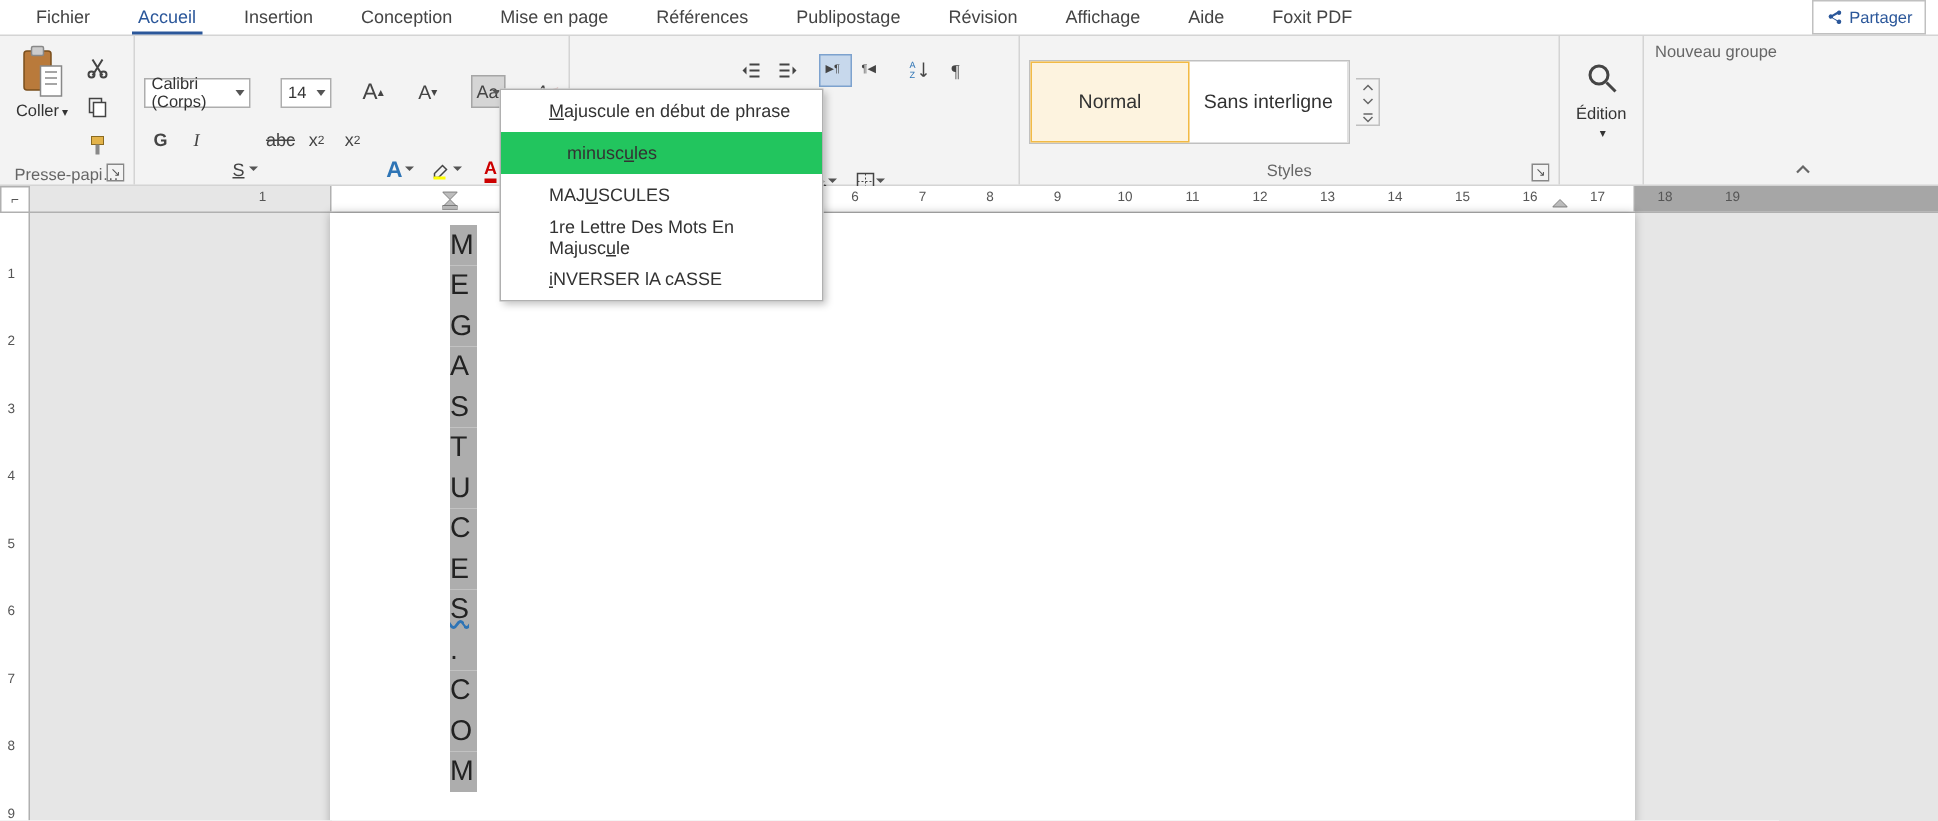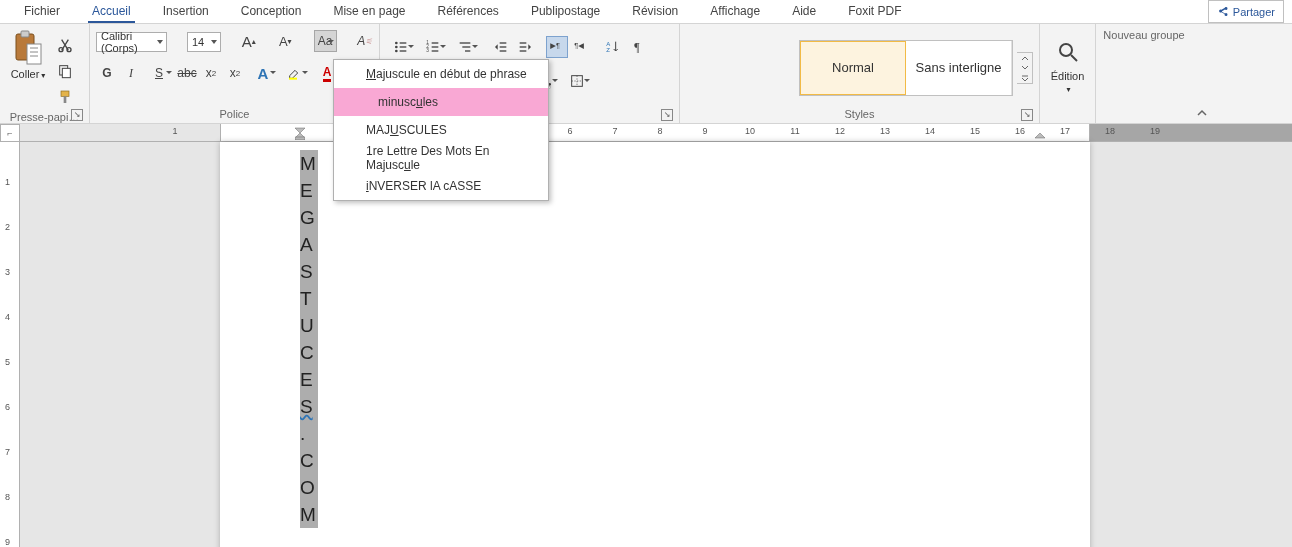--- a/index.html
+++ b/index.html
@@ -30,21 +30,21 @@
   .combo.font-name { width: 88px; }
   .combo.font-size { width: 38px; }
   .combo::after { content: ""; position: absolute; right: 3px; top: 7px; border-left: 3px solid transparent; border-right: 3px solid transparent; border-top: 4px solid #555; }
   .btn-row { display: flex; gap: 2px; margin-top: 6px; }
   .tbtn { width: 22px; height: 22px; display: flex; align-items: center; justify-content: center; font-size: 12px; color: #444; position: relative; }
   .tbtn.bold { font-weight: bold; }
   .tbtn.italic { font-style: italic; font-family: Georgia, serif; }
   .tbtn.underline { text-decoration: underline; }
   .tbtn.strike { text-decoration: line-through; }
   .tbtn svg { width: 16px; height: 16px; }
-  .tbtn.dd { width: 30px; }
+  .tbtn.dd { width: 30px; margin-top: 20px; }
   .tbtn.dd::after { content: ""; position: absolute; right: 2px; top: 9px; border-left: 3px solid transparent; border-right: 3px solid transparent; border-top: 3px solid #555; }
   .tbtn.active-case { background: #d5d5d5; border: 1px solid #a6a6a6; }
 
   
   .para-col { display: flex; flex-direction: column; gap: 6px; }
   .tbtn.pressed { background: #c7d8ec; border: 1px solid #7da2ce; }
 
   
   .styles-body { display: flex; align-items: stretch; }
   .style-gallery { border: 1px solid #c0c0c0; background: #fff; display: flex; }
@@ -77,21 +77,21 @@
   .canvas { position: absolute; left: 20px; top: 18px; right: 0; bottom: 0; background: #e6e6e6; }
   .page { position: absolute; left: 200px; top: 0; width: 870px; bottom: -200px; background: #fff; box-shadow: 0 0 6px rgba(0,0,0,0.25); }
   .doc-text { position: absolute; left: 80px; top: 8px; font-family: Calibri, sans-serif; font-size: 19px; color: #222; }
   .doc-text .ch { display: block; width: 18px; height: 27px; line-height: 27px; text-align: left; }
   .doc-text .sel { background: #adadad; }
   .doc-text .spell { text-decoration: underline wavy #2e74b5; }
 
   
   .casemenu { position: absolute; left: 333px; top: 59px; width: 216px; background: #fff; border: 1px solid #b0b0b0; box-shadow: 2px 2px 5px rgba(0,0,0,0.25); z-index: 50; }
   .casemenu-item { height: 28px; padding: 0 12px 0 32px; font-size: 12px; display: flex; align-items: center; color: #333; }
-  .casemenu-item.hover { background: #f9a8d4; padding-left: 44px; }
+  .casemenu-item.hover { background: #22c55e; padding-left: 44px; }
   .mn-u { text-decoration: underline; }
 
   .chev-down { font-size: 8px; margin-left: 2px; }
 </style>
 </head>
 <body>
 
 <div class="menubar">
   <div class="menu-item">Fichier</div>
   <div class="menu-item active">Accueil</div>
@@ -330,21 +330,21 @@
           </div>
       </div>
     </div>
     <div class="ribbon-group-label">
       <span>…aphe</span>
       <span class="dialog-launch">↘</span>
     </div>
   </div>
 
   <div class="ribbon-group" style="width:360px">
-    <div class="ribbon-group-body styles-body" style="align-items:center;justify-content:flex-end">
+    <div class="ribbon-group-body styles-body" style="align-items:center;justify-content:flex-start">
       <div class="style-gallery">
         <div class="style-tile sel">Normal</div>
         <div class="style-tile">Sans interligne</div>
       </div>
       <div class="gallery-spin">
         <div>
             <svg viewBox="0 0 10 10">
               <path d="M2 7l3-3 3 3" stroke="#666" fill="none"></path>
             </svg>
           </div>

